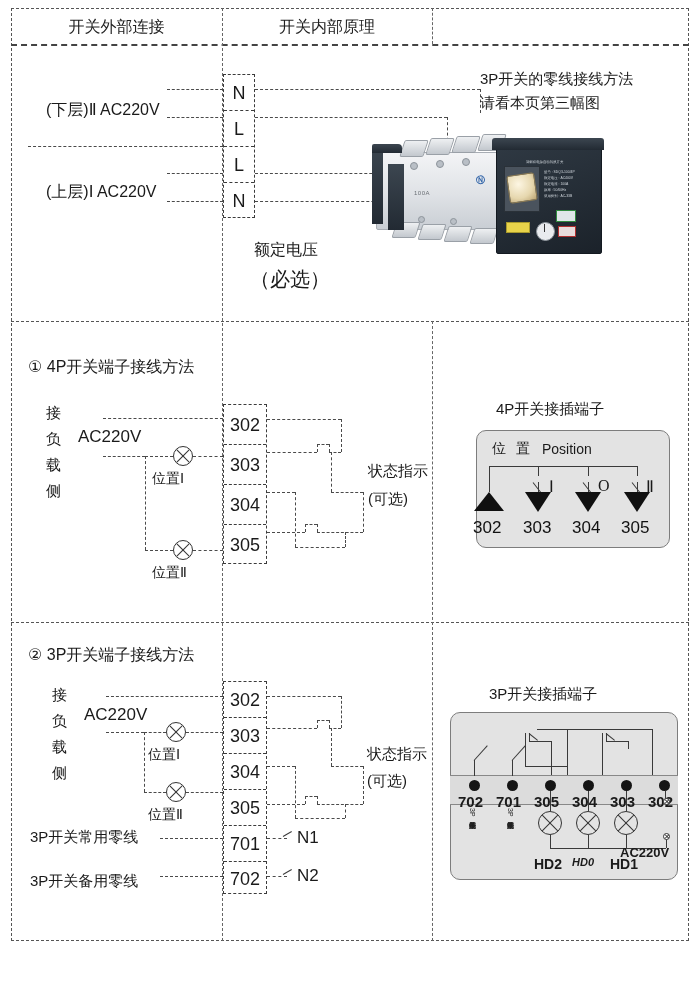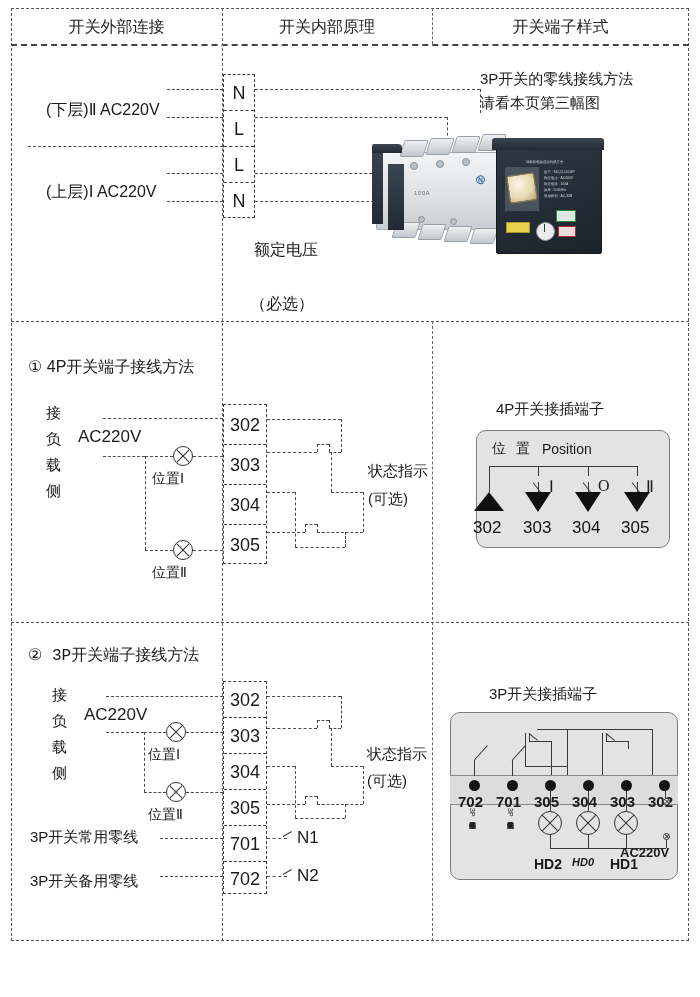--- a/index.html
+++ b/index.html
@@ -89,21 +89,20 @@
   <div class="frame"></div>
   <div class="hdr-rule"></div>
   <div class="row-rule" style="top:321px;"></div>
   <div class="row-rule" style="top:622px;"></div>
   <div class="col-rule" style="left:222px;top:8px;height:933px;"></div>
   <div class="col-rule" style="left:432px;top:8px;height:36px;"></div>
   <div class="col-rule" style="left:432px;top:321px;height:620px;"></div>
 
   <div class="hdr" id="h2">开关内部原理</div>
   <div class="hdr" id="h1">开关外部连接</div>
-  <div class="hdr" id="h3">开关端子样式</div>
 
   <div class="t cn" style="left:46px;top:100px;font-size:16px;">(下层)Ⅱ  AC220V</div>
   <div class="t cn" style="left:46px;top:182px;font-size:16px;">(上层)Ⅰ  AC220V</div>
 
   <div class="dw" style="left:167px;top:89px;width:56px;"></div>
   <div class="dw" style="left:167px;top:117px;width:56px;"></div>
   <div class="dw" style="left:28px;top:146px;width:195px;"></div>
   <div class="dw" style="left:167px;top:173px;width:56px;"></div>
   <div class="dw" style="left:167px;top:201px;width:56px;"></div>
 
@@ -118,21 +117,21 @@
   <div class="dwv" style="left:480px;top:89px;height:24px;"></div>
 
   <div class="dw" style="left:255px;top:117px;width:192px;"></div>
   <div class="dwv" style="left:447px;top:117px;height:55px;"></div>
   <div class="dw" style="left:412px;top:172px;width:35px;"></div>
 
   <div class="dw" style="left:255px;top:173px;width:157px;"></div>
   <div class="dw" style="left:255px;top:201px;width:175px;"></div>
 
   <div class="t cn" style="left:254px;top:240px;font-size:16px;">额定电压</div>
-  <div class="t cn" style="left:250px;top:266px;font-size:16px;margin-top:28px;">（必选）</div>
+  <div class="t cn" style="left:250px;top:266px;font-size:20px;">（必选）</div>
 
   <div class="t cn" style="left:480px;top:70px;font-size:15px;">3P开关的零线接线方法</div>
   <div class="t cn" style="left:480px;top:94px;font-size:15px;">请看本页第三幅图</div>
 
   <div class="photo" style="left:358px;top:130px;width:260px;height:130px;">
 
     <div class="ph-body" style="left:18px;top:22px;width:132px;height:76px;border-radius:2px;"></div>
 
     <div class="ph-term" style="left:44px;top:10px;width:22px;height:15px;transform:skewX(-18deg);"></div>
     <div class="ph-term" style="left:70px;top:8px;width:22px;height:15px;transform:skewX(-18deg);"></div>
@@ -251,21 +250,21 @@
   <div class="tri-up" style="left:474px;top:492px;"></div>
   <div class="tri-dn" style="left:525px;top:492px;"></div>
   <div class="tri-dn" style="left:575px;top:492px;"></div>
   <div class="tri-dn" style="left:624px;top:492px;"></div>
 
   <div class="t num" style="left:473px;top:518px;">302</div>
   <div class="t num" style="left:523px;top:518px;">303</div>
   <div class="t num" style="left:572px;top:518px;">304</div>
   <div class="t num" style="left:621px;top:518px;">305</div>
 
-  <div class="t cn" style="left:28px;top:645px;font-size:16px;font-family:Liberation Mono, monospace;">② 3P开关端子接线方法</div>
+  <div class="t cn" style="left:28px;top:645px;font-size:16px;">② 3P开关端子接线方法</div>
 
   <div class="t cn" style="left:52px;top:686px;">接</div>
   <div class="t cn" style="left:52px;top:712px;">负</div>
   <div class="t cn" style="left:52px;top:738px;">载</div>
   <div class="t cn" style="left:52px;top:764px;">侧</div>
 
   <div class="t" style="left:84px;top:705px;font-size:17px;">AC220V</div>
 
   <div class="dw" style="left:106px;top:696px;width:117px;"></div>
   <div class="dw" style="left:106px;top:732px;width:38px;"></div>

